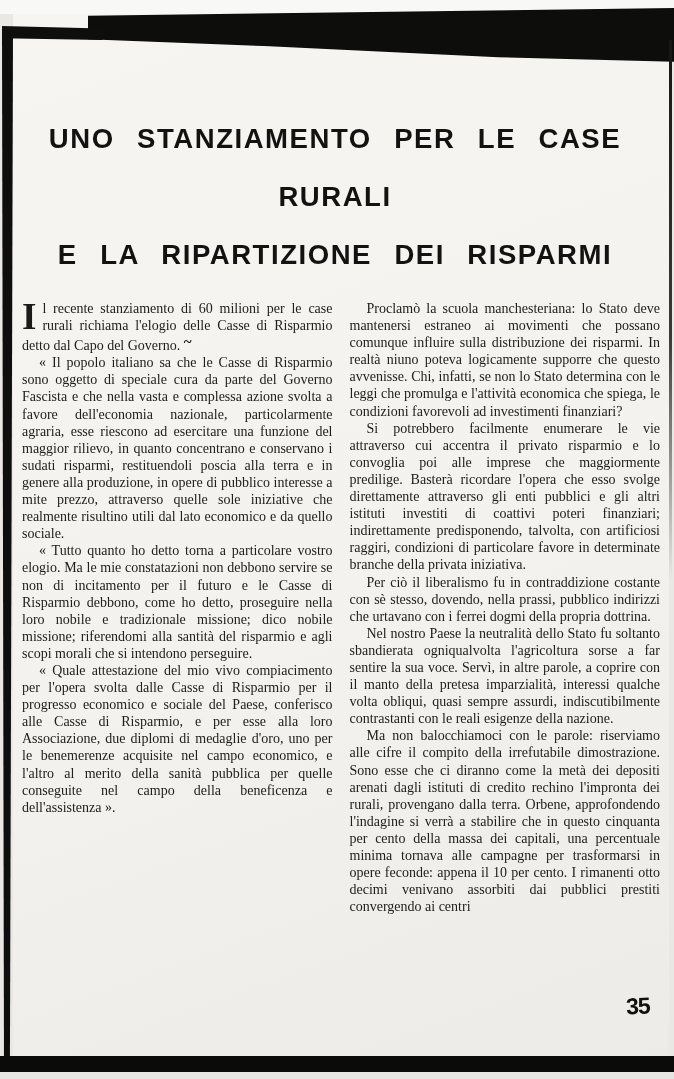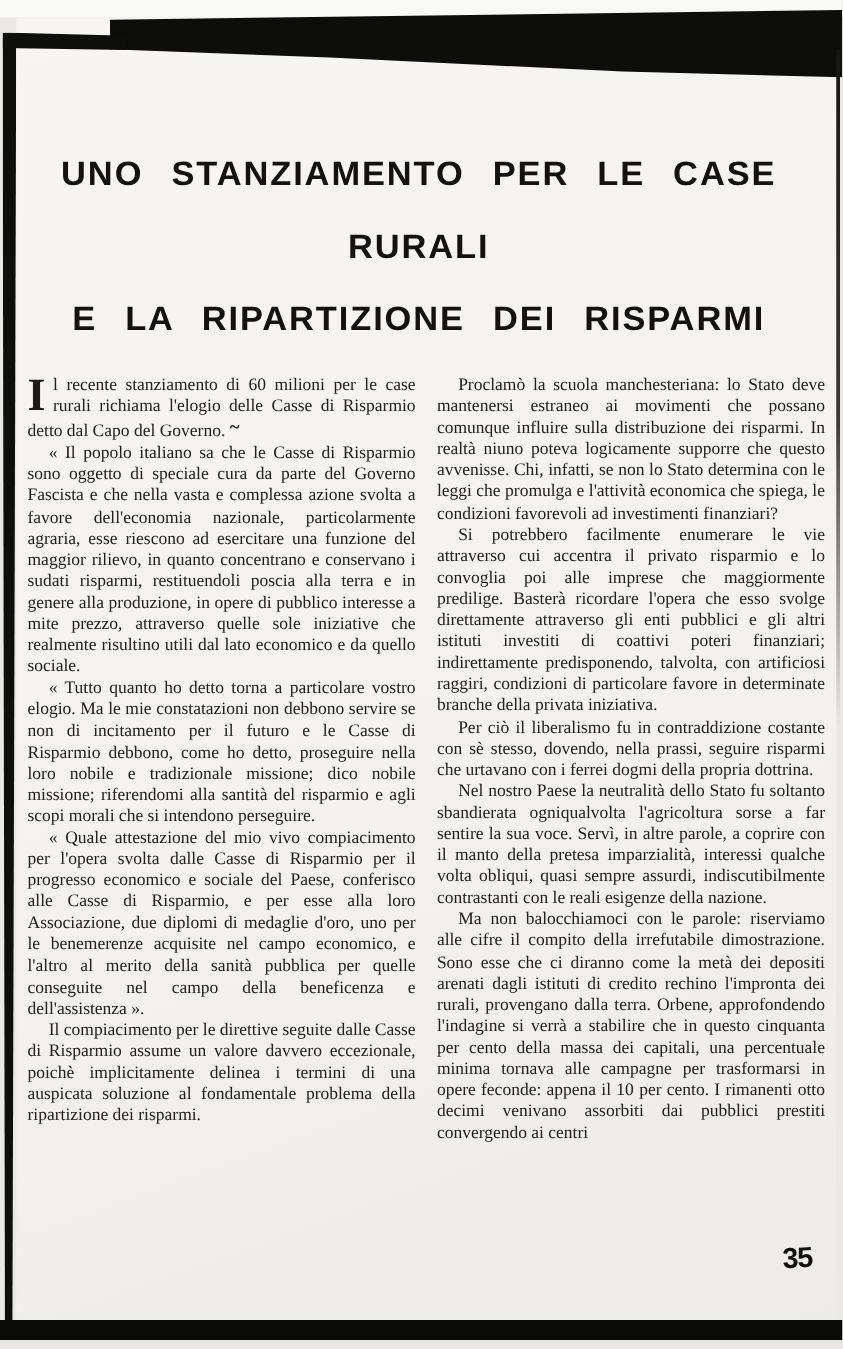--- a/index.html
+++ b/index.html
@@ -74,24 +74,23 @@
   <div>UNO STANZIAMENTO PER LE CASE RURALI</div>
   <div>E LA RIPARTIZIONE DEI RISPARMI</div>
 </div>
 
 <div class="columns">
   <div class="col">
     <p class="lead"><span class="dropcap">I</span><span>l recente stanziamento di 60 milioni per le case rurali richiama l'elogio delle Casse di Risparmio detto dal Capo del Governo.</span> <span class="ink-mark">~</span></p>
     <p>« Il popolo italiano sa che le Casse di Risparmio sono oggetto di speciale cura da parte del Governo Fascista e che nella vasta e complessa azione svolta a favore dell'economia nazionale, particolarmente agraria, esse riescono ad esercitare una funzione del maggior rilievo, in quanto concentrano e conservano i sudati risparmi, restituendoli poscia alla terra e in genere alla produzione, in opere di pubblico interesse a mite prezzo, attraverso quelle sole iniziative che realmente risultino utili dal lato economico e da quello sociale.</p>
     <p>« Tutto quanto ho detto torna a particolare vostro elogio. Ma le mie constatazioni non debbono servire se non di incitamento per il futuro e le Casse di Risparmio debbono, come ho detto, proseguire nella loro nobile e tradizionale missione; dico nobile missione; riferendomi alla santità del risparmio e agli scopi morali che si intendono perseguire.</p>
     <p>« Quale attestazione del mio vivo compiacimento per l'opera svolta dalle Casse di Risparmio per il progresso economico e sociale del Paese, conferisco alle Casse di Risparmio, e per esse alla loro Associazione, due diplomi di medaglie d'oro, uno per le benemerenze acquisite nel campo economico, e l'altro al merito della sanità pubblica per quelle conseguite nel campo della beneficenza e dell'assistenza ».</p>
-    <p>Il compiacimento per le direttive seguite dalle Casse di Risparmio assume un valore davvero eccezionale, poichè implicitamente delinea i termini di una auspicata soluzione al fondamentale problema della ripartizione dei risparmi.</p>
   </div>
   <div class="col">
     <p>Proclamò la scuola manchesteriana: lo Stato deve mantenersi estraneo ai movimenti che possano comunque influire sulla distribuzione dei risparmi. In realtà niuno poteva logicamente supporre che questo avvenisse. Chi, infatti, se non lo Stato determina con le leggi che promulga e l'attività economica che spiega, le condizioni favorevoli ad investimenti finanziari?</p>
     <p>Si potrebbero facilmente enumerare le vie attraverso cui accentra il privato risparmio e lo convoglia poi alle imprese che maggiormente predilige. Basterà ricordare l'opera che esso svolge direttamente attraverso gli enti pubblici e gli altri istituti investiti di coattivi poteri finanziari; indirettamente predisponendo, talvolta, con artificiosi raggiri, condizioni di particolare favore in determinate branche della privata iniziativa.</p>
-    <p>Per ciò il liberalismo fu in contraddizione costante con sè stesso, dovendo, nella prassi, seguire risparmi che urtavano con i ferrei dogmi della propria dottrina.</p>
+    <p>Per ciò il liberalismo fu in contraddizione costante con sè stesso, dovendo, nella prassi, pubblico indirizzi che urtavano con i ferrei dogmi della propria dottrina.</p>
     <p>Nel nostro Paese la neutralità dello Stato fu soltanto sbandierata ogniqualvolta l'agricoltura sorse a far sentire la sua voce. Servì, in altre parole, a coprire con il manto della pretesa imparzialità, interessi qualche volta obliqui, quasi sempre assurdi, indiscutibilmente contrastanti con le reali esigenze della nazione.</p>
     <p>Ma non balocchiamoci con le parole: riserviamo alle cifre il compito della irrefutabile dimostrazione. Sono esse che ci diranno come la metà dei depositi arenati dagli istituti di credito rechino l'impronta dei rurali, provengano dalla terra. Orbene, approfondendo l'indagine si verrà a stabilire che in questo cinquanta per cento della massa dei capitali, una percentuale minima tornava alle campagne per trasformarsi in opere feconde: appena il 10 per cento. I rimanenti otto decimi venivano assorbiti dai pubblici prestiti convergendo ai centri</p>
   </div>
 </div>
 
 <div class="page-number">35</div>
 
 </body></html>

